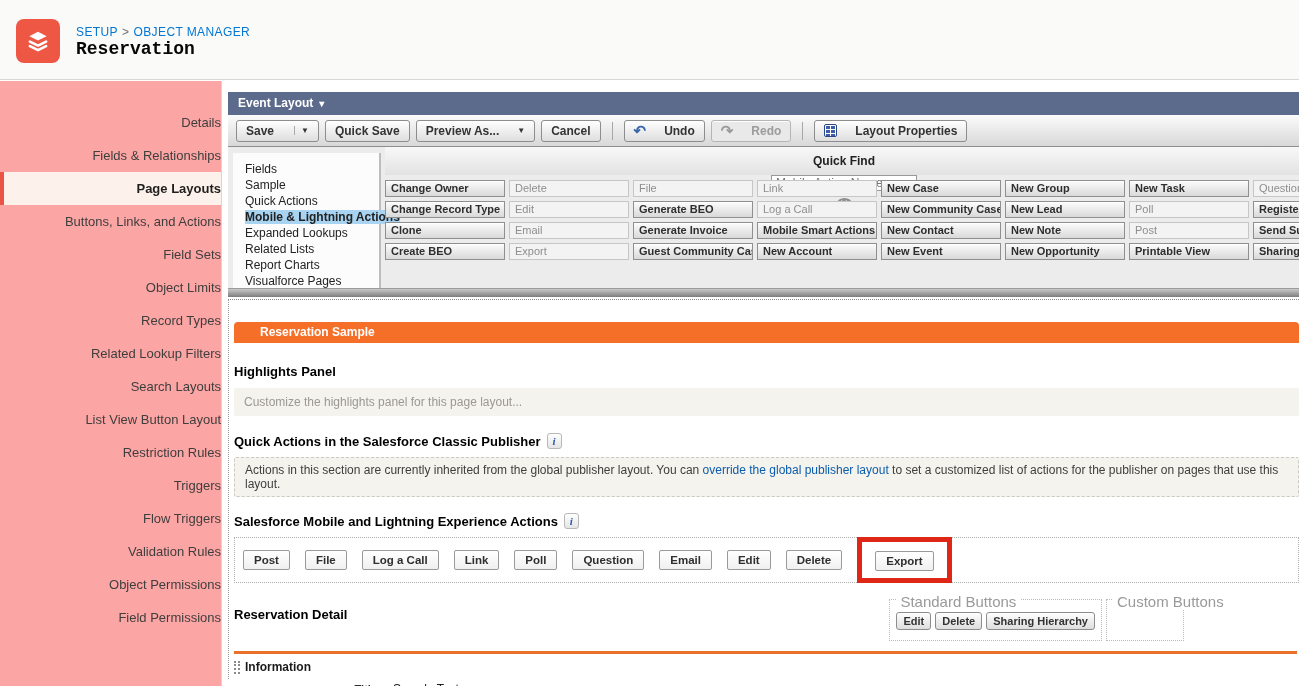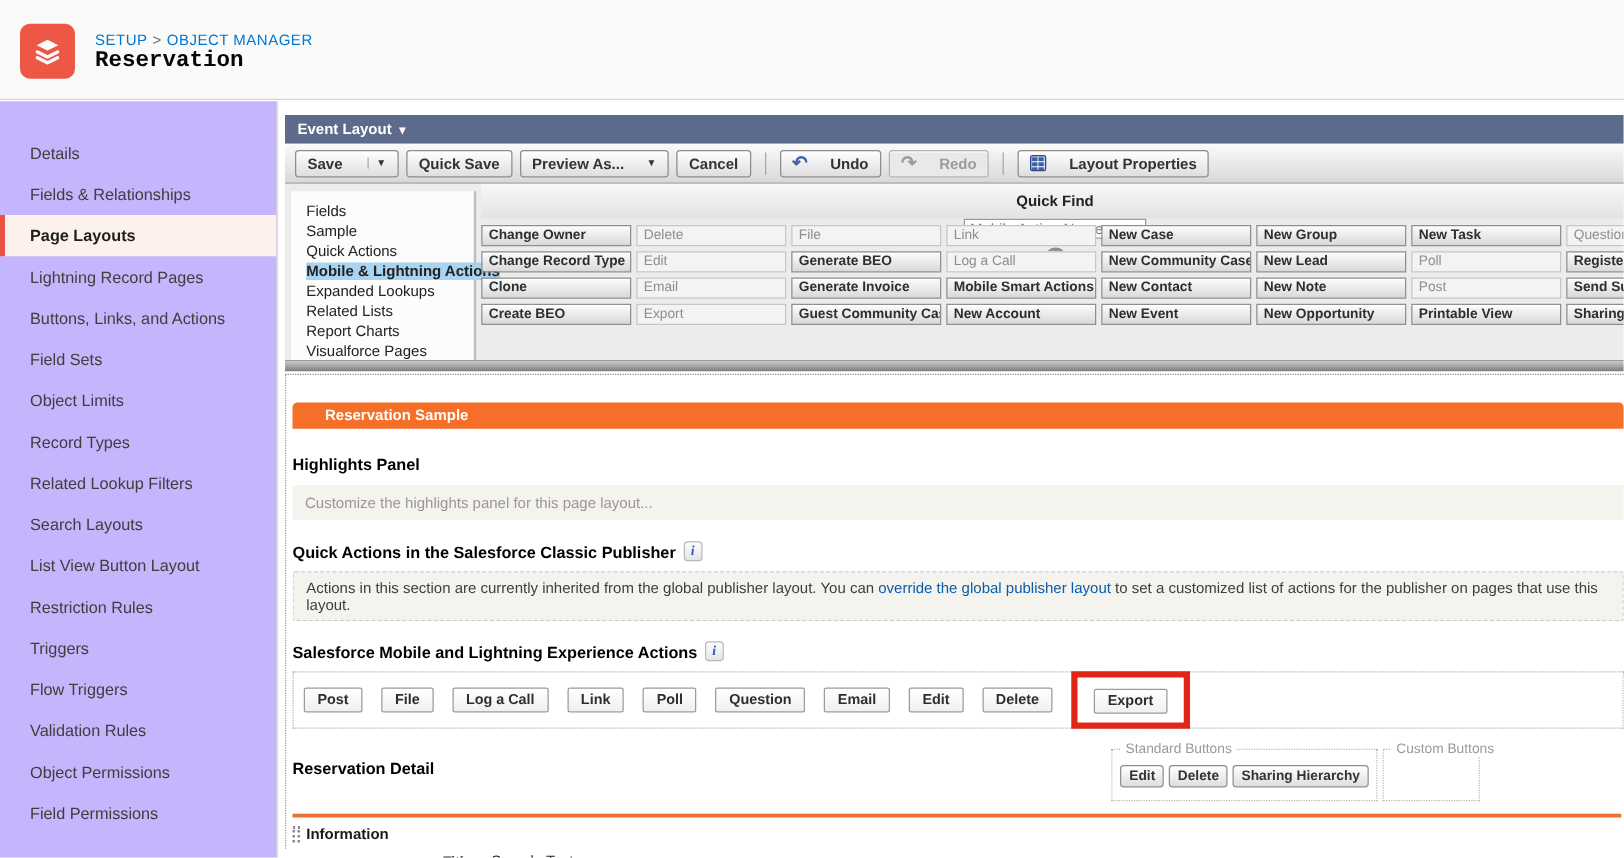--- a/index.html
+++ b/index.html
@@ -11,21 +11,21 @@
     background:#fafaf9; border-bottom:1px solid #d9d7d5; }
   .obj-icon { position:absolute; left:16px; top:19px; width:44px; height:44px;
     border-radius:8px; background:#ef5745; display:flex; align-items:center; justify-content:center; }
   .crumb { position:absolute; left:76px; top:25px; font-size:12px; letter-spacing:.4px;
     color:#0176d3; font-weight:400; }
   .crumb .sep { color:#706e6b; padding:0 4px; }
   .page-title { position:absolute; left:76px; top:39px; font-size:18px; font-weight:bold; color:#080707;font-family:Liberation Mono, monospace; }
 
   
   .sidebar { position:absolute; left:0; top:81px; width:222px; height:605px;
-    border-right:1px solid #d9d7d5; background:#c4b5fd; padding-top:25px; overflow:hidden; }
+    border-right:1px solid #d9d7d5; background:#fca5a5; padding-top:25px; overflow:hidden;text-align:right; }
   .side-item { height:33px; line-height:33px; padding-left:24px; font-size:13px;
     color:#3e3e3c; cursor:pointer; white-space:nowrap; }
   .side-item.active { background:#fdf1ec; border-left:4px solid #eb5345; padding-left:20px;
     font-weight:bold; color:#201f1d; }
 
   
   .main { position:absolute; left:228px; top:92px; width:1071px; height:594px; overflow:hidden; }
 
   .editor-titlebar { height:23px; background:#5c6b8c; color:#fff; font-size:12px; font-weight:bold;
     line-height:23px; padding-left:10px; }
@@ -89,21 +89,21 @@
     gap:15px; padding-left:8px; background:#fff; overflow:visible; }
   .act-btn { border:1px solid #9a9a9a; border-radius:2px; background:linear-gradient(#ffffff,#f0f0f0);
     font-size:11.5px; font-weight:bold; color:#2e2e2e; padding:3px 10px; white-space:nowrap; cursor:grab; }
   .export-wrap { border:5px solid #e02617; padding:9px 13px; margin:-14px 0; background:transparent; }
 
   .detail-row { margin-top:16px; display:flex; align-items:flex-start; }
   .detail-title { font-size:13px; font-weight:bold; padding-top:8px; }
   .fieldsets { margin-left:auto; display:flex; gap:4px; padding-right:115px; }
   .fset { border:1px dotted #b9b9b9; position:relative; padding:12px 6px 8px 6px; min-height:42px; }
   .fset-legend { position:absolute; top:-7px; left:6px; background:#fff; padding:0 4px;
-    font-size:11px; color:#9a9a9a; white-space:nowrap; }
+    font-size:15px; color:#9a9a9a; white-space:nowrap; }
   .fset .btns { display:flex; gap:4px; }
   .fset .btn-classic { font-size:11px; padding:2px 6px; }
   .fset.custom { width:78px; }
 
   .orange-hr { height:3px; background:#e8722c; margin-top:10px; margin-right:2px; }
   .info-hdr { margin-top:6px; display:flex; align-items:center; gap:5px; }
   .drag-handle { width:6px; height:13px; border-left:2px dotted #8a8a8a; border-right:2px dotted #8a8a8a; }
   .info-label { font-size:12px; font-weight:bold; color:#1b1b1b; }
   .field-row { margin-top:8px; display:flex; align-items:baseline; }
   .field-name { width:143px; text-align:right; font-size:11px; font-weight:bold; color:#2e2e2e; }
@@ -123,21 +123,20 @@
   <div class="crumb">
     <span>SETUP</span><span class="sep">&gt;</span><span>OBJECT MANAGER</span>
   </div>
   <div class="page-title">Reservation</div>
 </div>
 
 <div class="sidebar">
     <div class="side-item">Details</div>
     <div class="side-item">Fields &amp; Relationships</div>
     <div class="side-item active">Page Layouts</div>
-    <div class="side-item">Lightning Record Pages</div>
     <div class="side-item">Buttons, Links, and Actions</div>
     <div class="side-item">Field Sets</div>
     <div class="side-item">Object Limits</div>
     <div class="side-item">Record Types</div>
     <div class="side-item">Related Lookup Filters</div>
     <div class="side-item">Search Layouts</div>
     <div class="side-item">List View Button Layout</div>
     <div class="side-item">Restriction Rules</div>
     <div class="side-item">Triggers</div>
     <div class="side-item">Flow Triggers</div>

